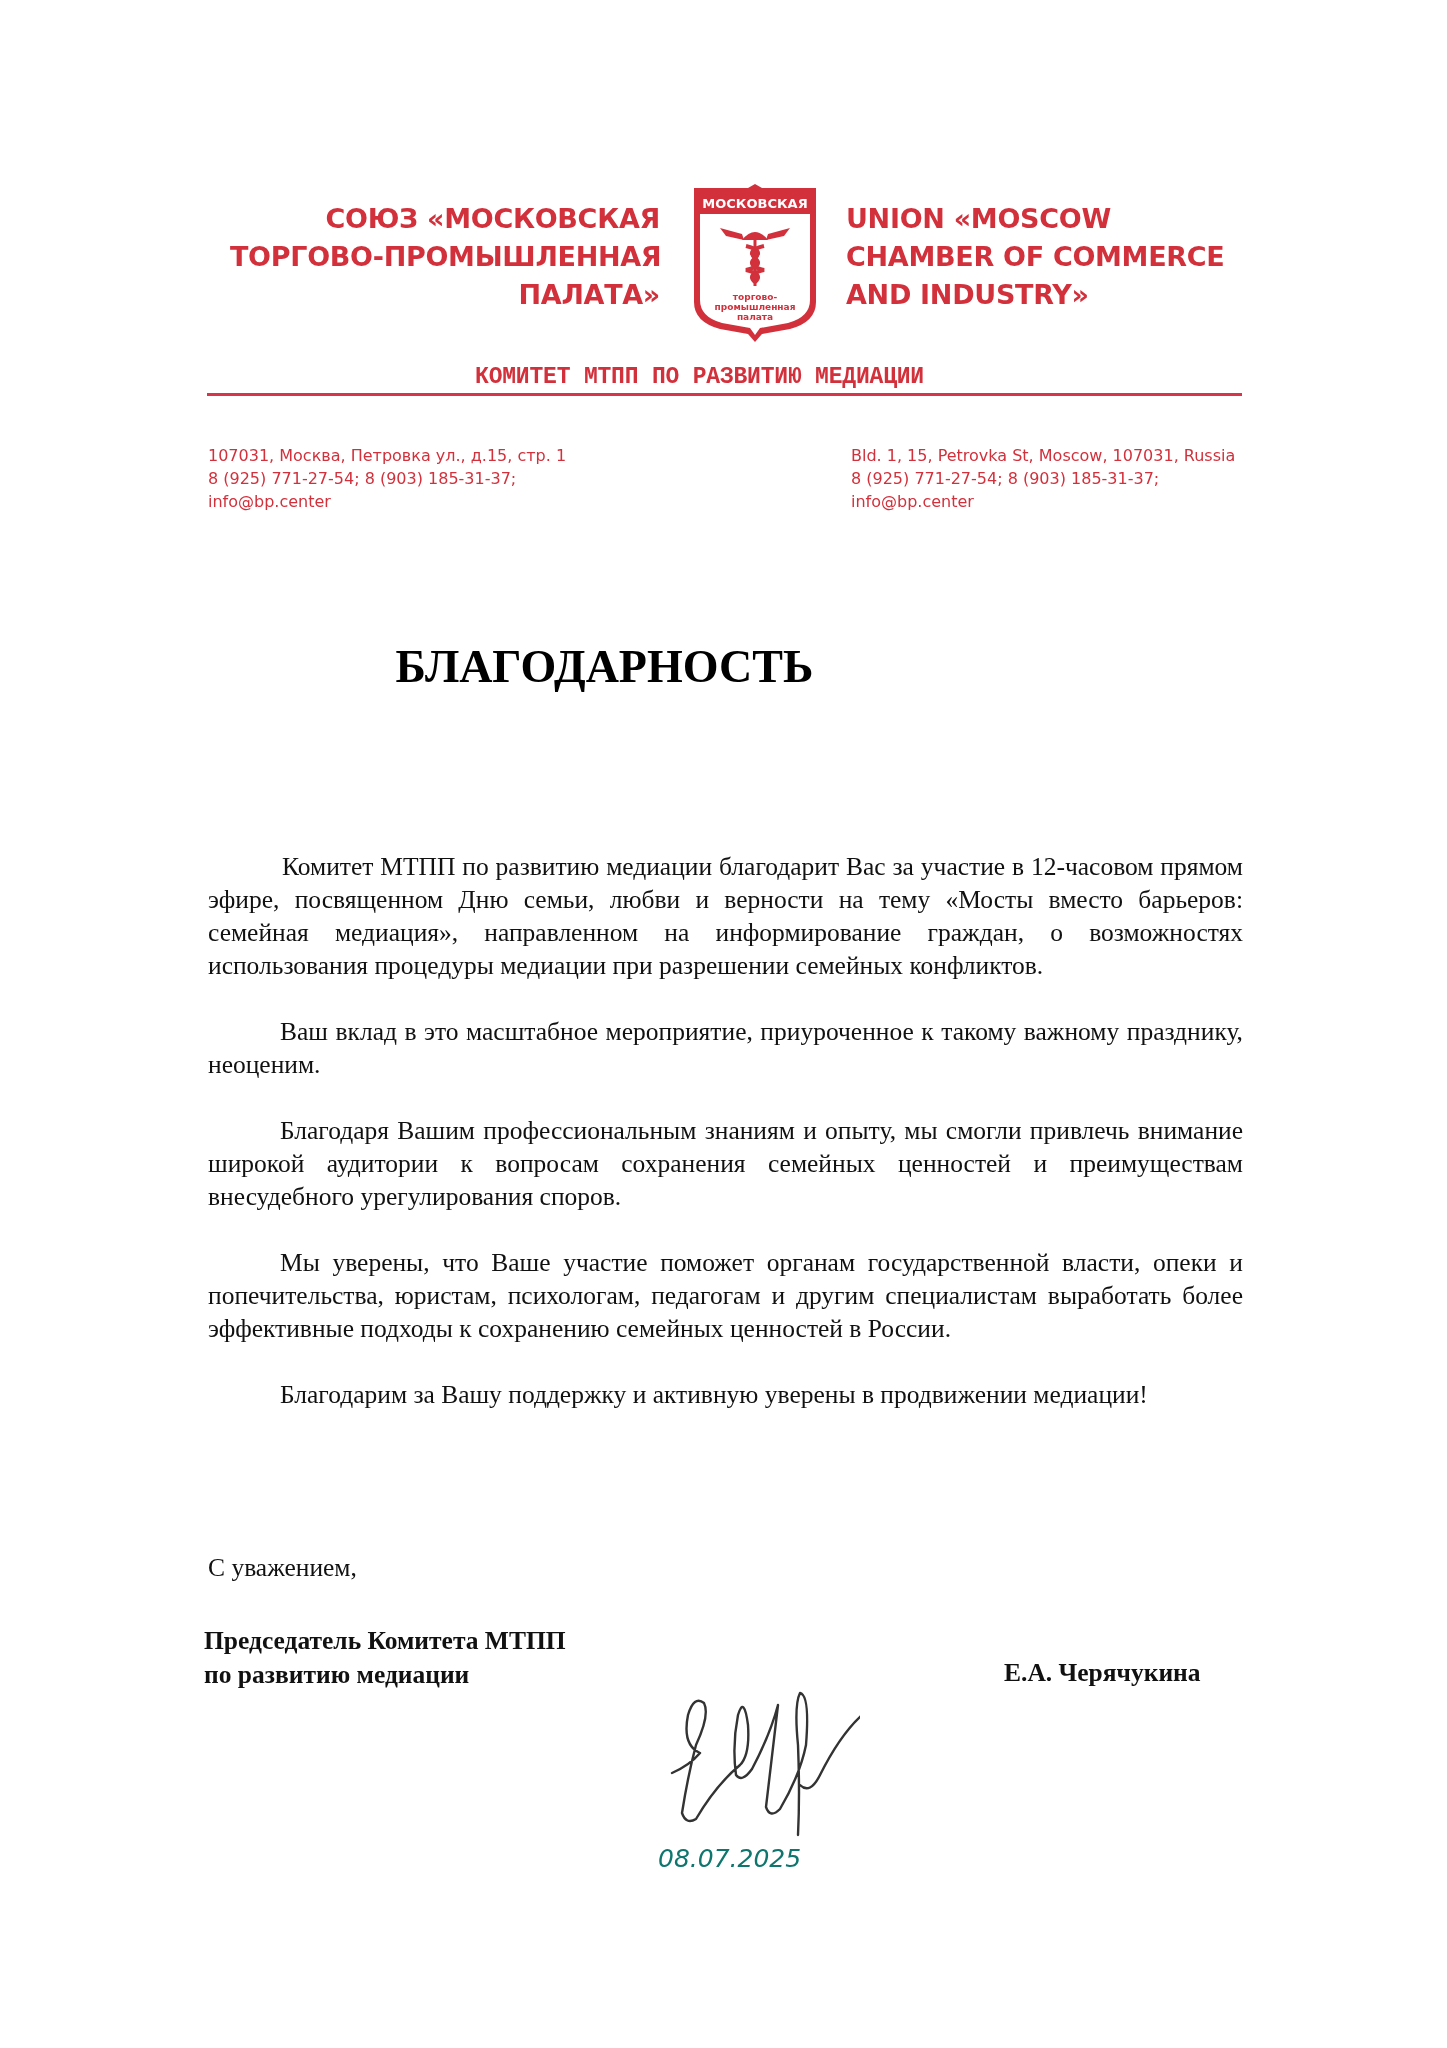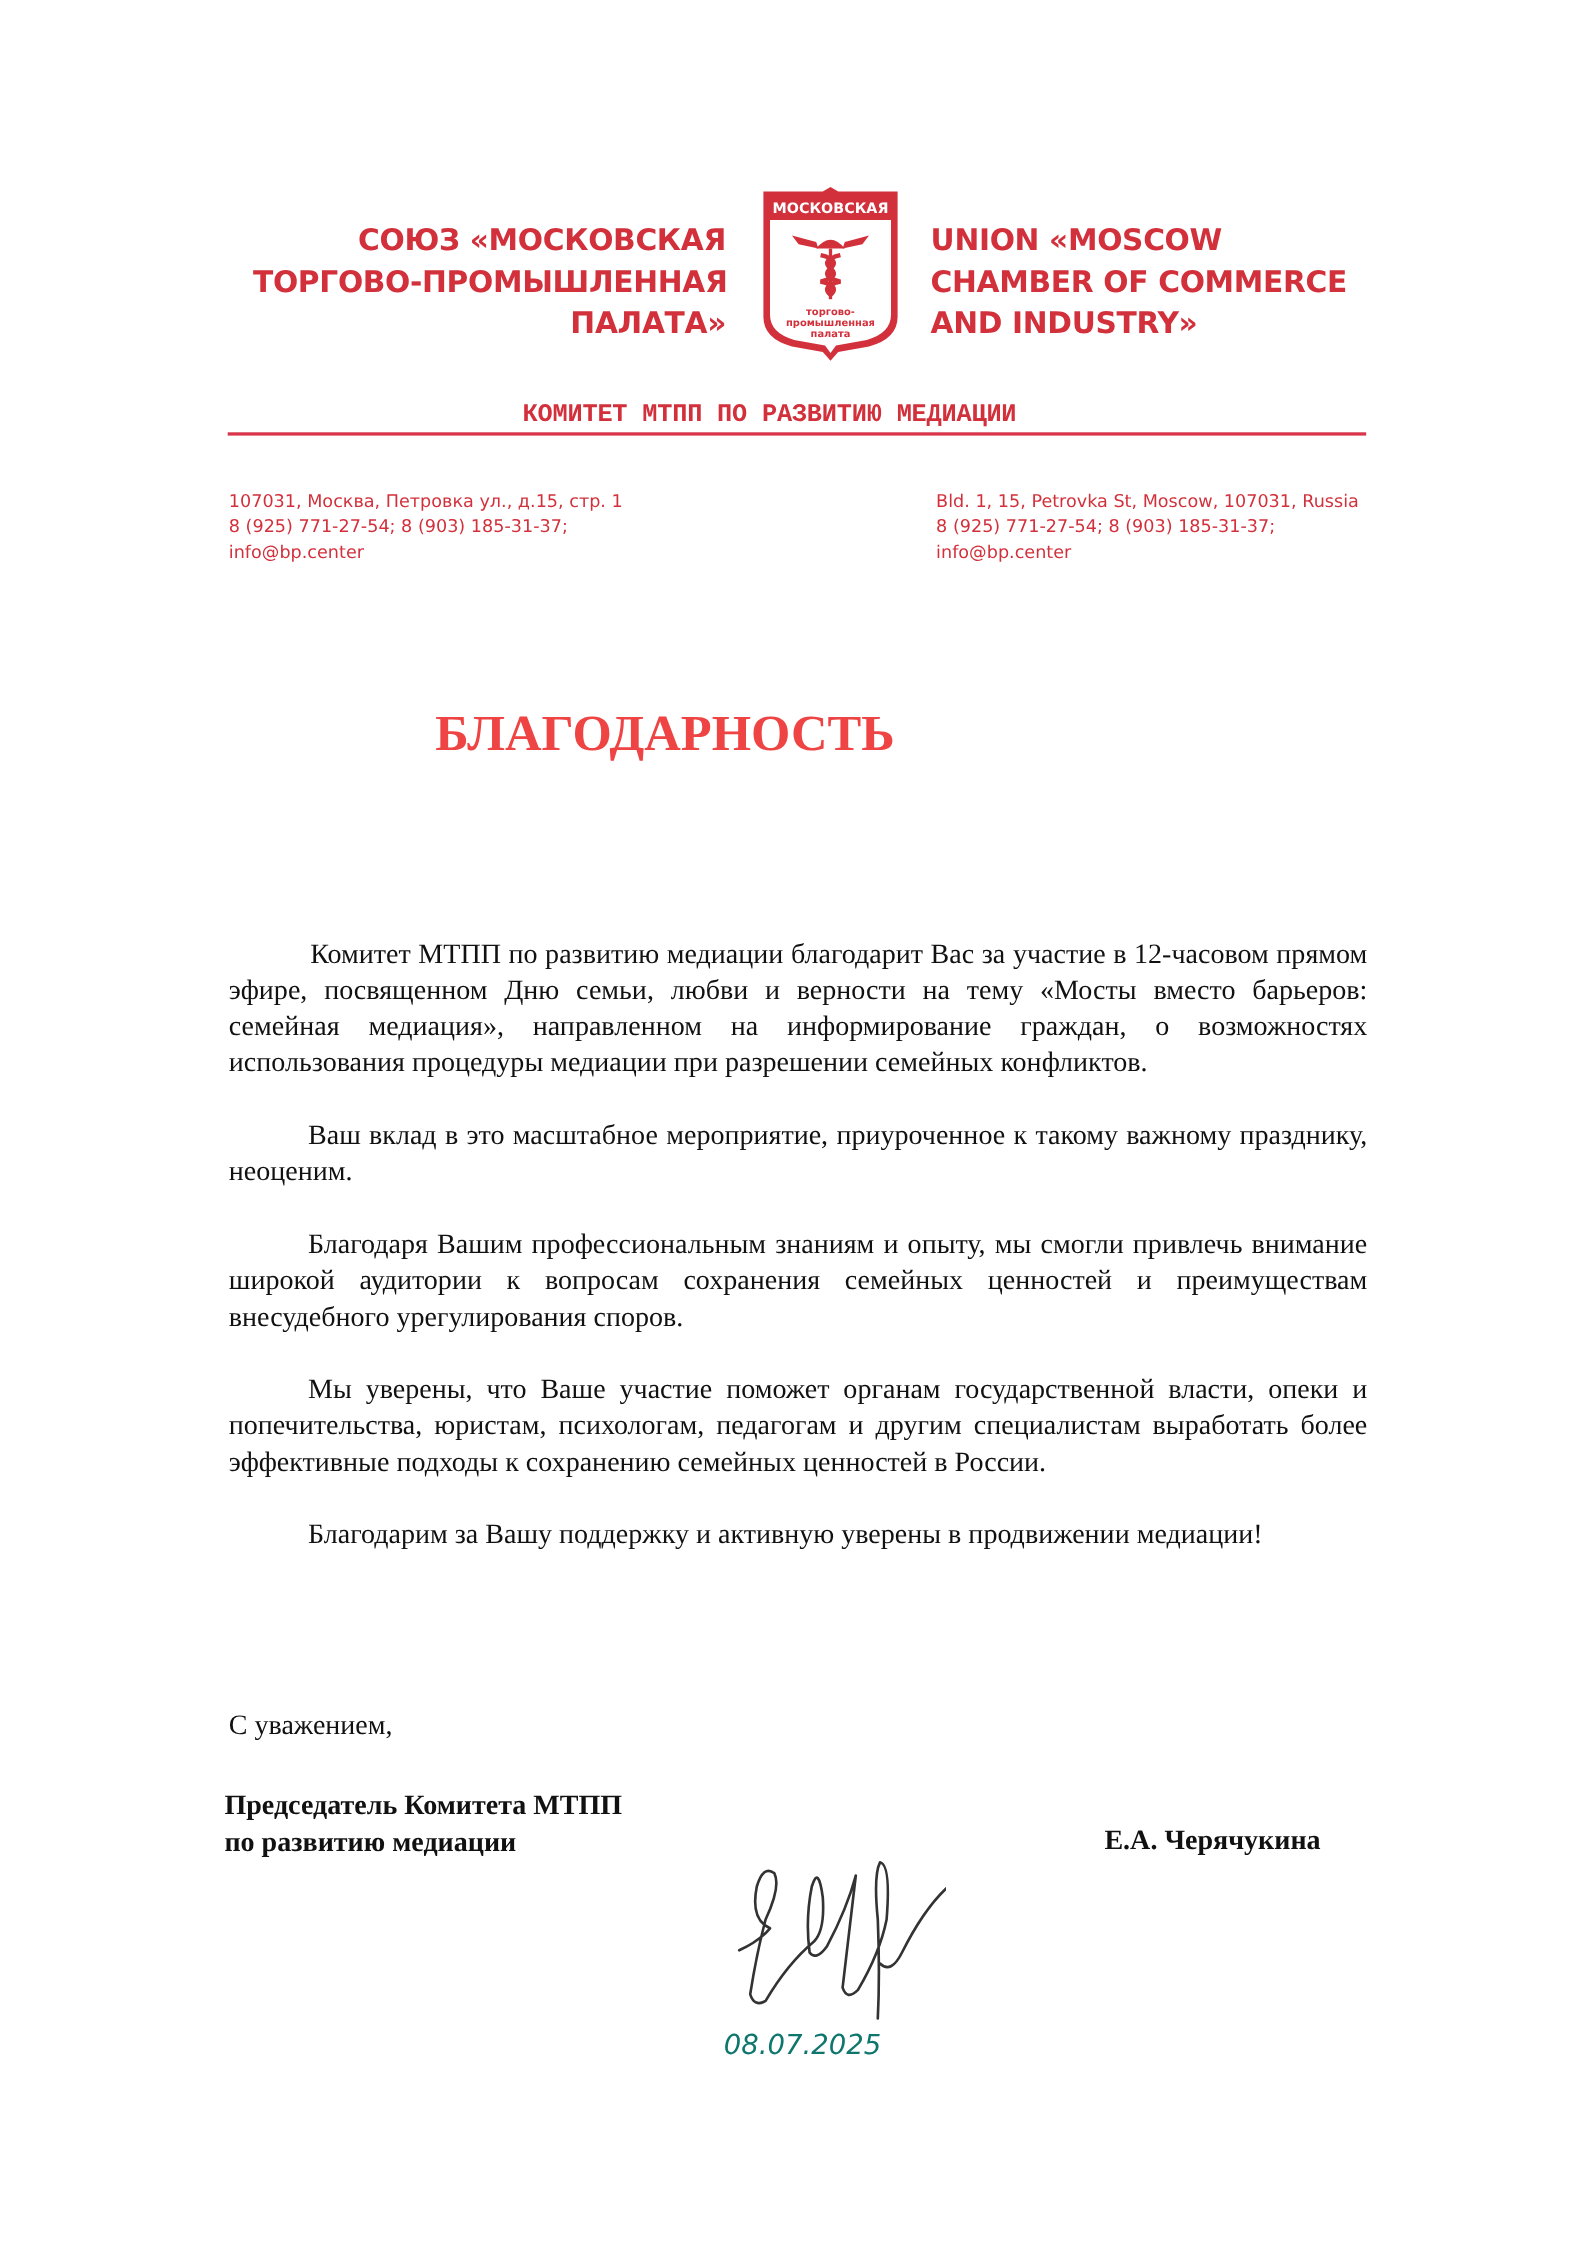--- a/index.html
+++ b/index.html
@@ -14,21 +14,21 @@
     font-size: 27px; line-height: 38px; letter-spacing: -0.3px;
   }
   .hdr-right {
     position: absolute; left: 846px; top: 200px; width: 420px;
     text-align: left; color: #d2313c;
     font-family: "DejaVu Sans", sans-serif; font-weight: bold;
     font-size: 27px; line-height: 38px; letter-spacing: -0.3px;
   }
   .hdr-left div, .hdr-right div { white-space: nowrap; }
 
-  .emblem { position: absolute; left: 690px; top: 170px; width: 130px; height: 160px; }
+  .emblem { position: absolute; left: 690px; top: 184px; width: 130px; height: 160px; }
   .emblem svg { width: 130px; height: 160px; display: block; }
 
   .committee {
     position: absolute; left: 0; width: 1399px; top: 364px; text-align: center;
     color: #d2313c; font-family: Liberation Mono, monospace; font-weight: bold;
     font-size: 23px; letter-spacing: -0.2px;
   }
   .rule {
     position: absolute; left: 207px; top: 393px; width: 1035px; height: 3px;
     background: #d9354a;
@@ -39,21 +39,21 @@
     white-space: nowrap;
     margin-top: 36px;
   }
   .contacts.left { left: 208px; }
   .contacts.right { left: 851px; }
 
   
   .title {
     position: absolute; left: 0; width: 1209px; top: 640px; text-align: center;
     font-family: "Liberation Serif", serif; font-weight: bold; font-size: 46px;
-    color: #ef4444;
+    color: #000000;
   }
   .salutation {
     position: absolute; left: 0; width: 1447px; top: 757px; text-align: center;
     font-family: "Liberation Serif", serif; font-weight: bold; font-size: 27px;
     color: #111;
   }
   .body-text {
     position: absolute; left: 208px; width: 1035px; top: 850px;
     font-family: "Liberation Serif", serif; font-size: 25.5px; line-height: 33px;
     color: #111; text-align: justify;

